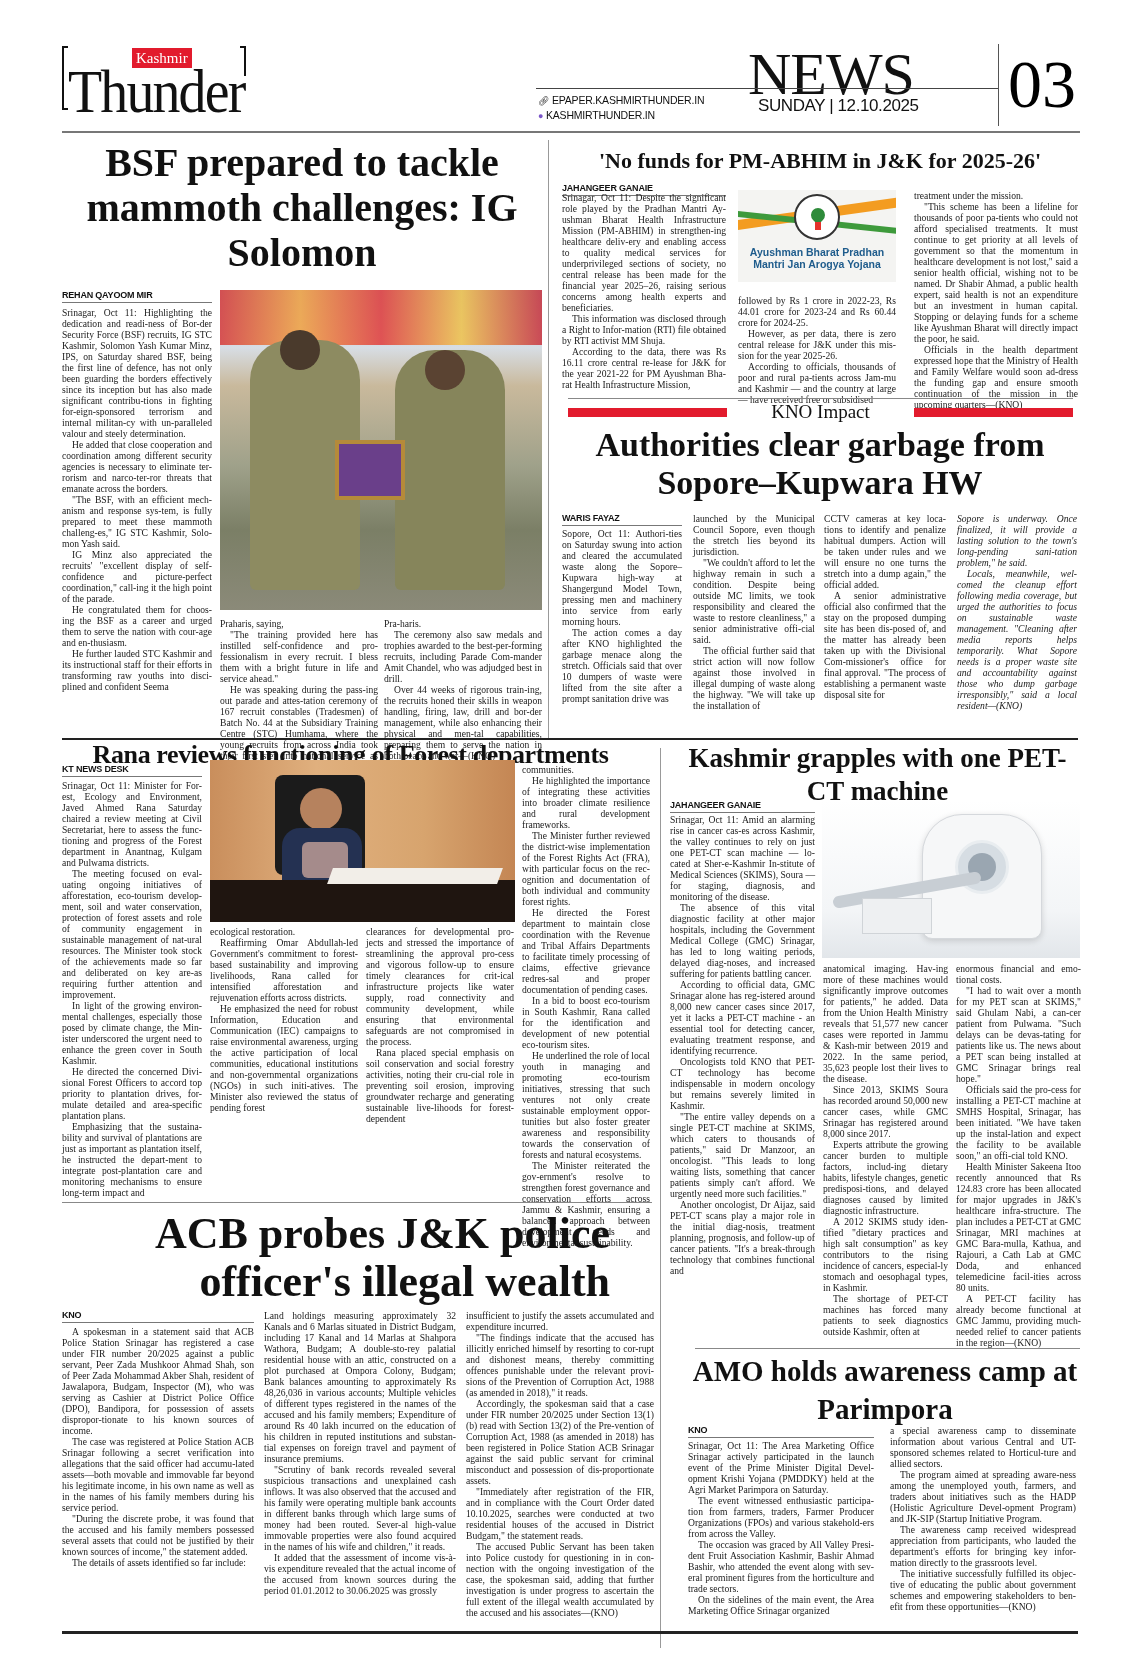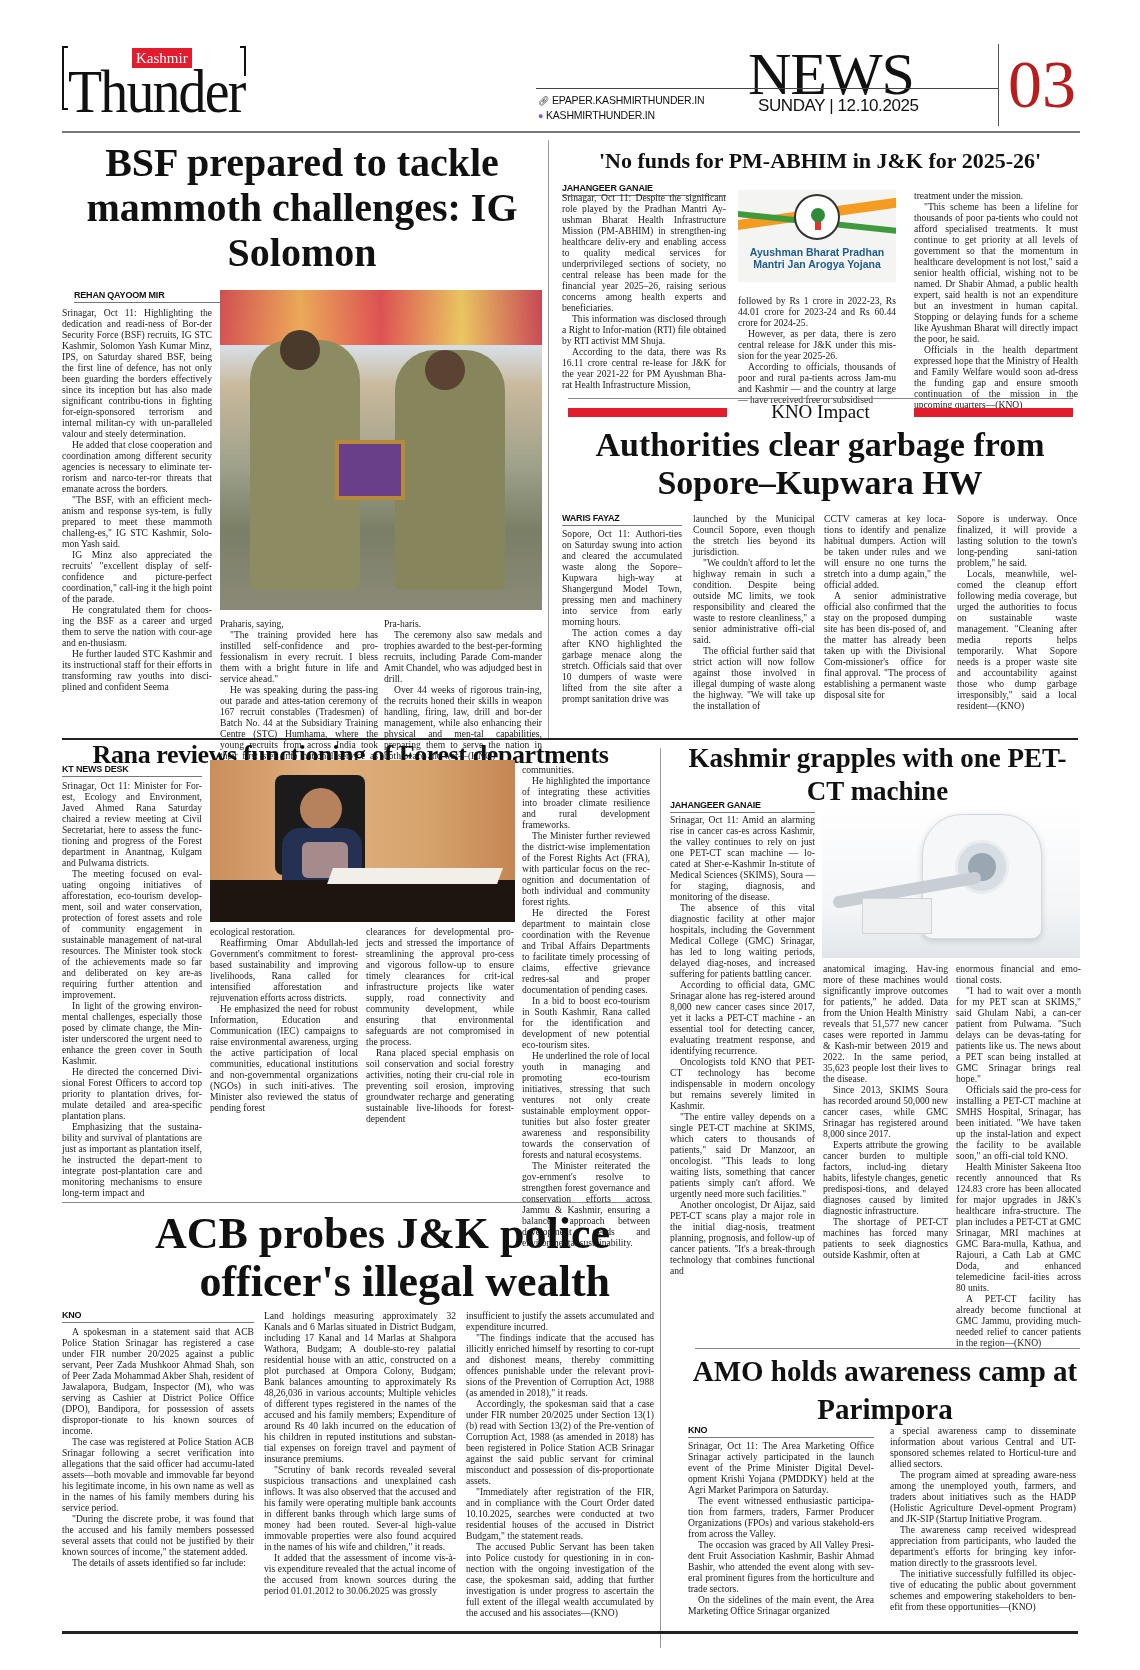--- a/index.html
+++ b/index.html
@@ -12,21 +12,21 @@
   .body-text p{text-indent:10px}
   .body-text p.first{text-indent:0}
   .byline{font-family:"Liberation Sans",sans-serif;font-weight:bold;font-size:9px;letter-spacing:-0.2px;border-bottom:1px solid #777;padding-bottom:2px;margin-bottom:6px;color:#111}
   .hl{font-family:"Liberation Serif",serif;text-align:center;color:#111;line-height:1}
   .rule{position:absolute;background:#222}
   .photo{position:absolute;overflow:hidden}
   
   .logo-thunder{font-family:"Liberation Serif",serif;font-size:62px;letter-spacing:-2px;line-height:1;transform:scaleX(0.9);transform-origin:left}
   .logo-kashmir{background:#e21b2d;color:#fff;font-family:"Liberation Serif",serif;font-size:15px;padding:0 4px;line-height:20px}
   .news-title{font-family:"Liberation Serif",serif;font-size:60px;line-height:1;letter-spacing:-1px}
-  .page-no{font-family:"Liberation Serif",serif;font-size:68px;line-height:1;font-weight:300;color:#b91c1c}
+  .page-no{font-family:"Liberation Serif",serif;font-size:68px;line-height:1;font-weight:300;color:#000000}
   .web{font-family:"Liberation Sans",sans-serif;font-size:10.5px;letter-spacing:-0.2px;line-height:14px}
   .date{font-family:"Liberation Sans",sans-serif;font-size:17px;letter-spacing:-0.4px}
   .kno-banner{display:flex;align-items:center;gap:6px}
   .kno-bar{flex:1;height:9px;background:#e21b2d}
 </style>
 </head>
 <body>
 
 <header>
   <div class="abs" style="left:62px;top:44px;width:250px;height:70px;">
@@ -42,21 +42,21 @@
   <div class="abs web" style="left:538px;top:93px;">
     <div><span style="font-size:9px">🔗︎</span> <span>EPAPER.KASHMIRTHUNDER.IN</span></div>
     <div><span style="color:#7a55c8;font-size:9px">●</span> <span>KASHMIRTHUNDER.IN</span></div>
   </div>
   <div class="abs date" style="left:758px;top:96px;">SUNDAY | 12.10.2025</div>
   <div class="rule" style="left:62px;top:131px;width:1018px;height:2px;background:#777"></div>
 </header>
 
 <article>
   <h1 class="abs hl" style="left:62px;top:140px;width:480px;font-size:40px;font-weight:bold;line-height:45px;">BSF prepared to tackle mammoth challenges: IG Solomon</h1>
-  <div class="abs byline" style="left:62px;top:290px;width:150px;margin-left:12px;">REHAN QAYOOM MIR</div>
+  <div class="abs byline" style="left:62px;top:290px;width:150px;">REHAN QAYOOM MIR</div>
   <div class="abs body-text" style="left:62px;top:307px;width:150px;height:425px;">
     <p class="first">Srinagar, Oct 11: Highlighting the dedication and readi-ness of Bor-der Security Force (BSF) recruits, IG STC Kashmir, Solomon Yash Kumar Minz, IPS, on Saturday shared BSF, being the first line of defence, has not only been guarding the borders effectively since its inception but has also made significant contribu-tions in fighting for-eign-sponsored terrorism and internal militan-cy with un-paralleled valour and steely determination.</p>
     <p>He added that close cooperation and coordination among different security agencies is necessary to eliminate ter-rorism and narco-ter-ror threats that emanate across the borders.</p>
     <p>"The BSF, with an efficient mech-anism and response sys-tem, is fully prepared to meet these mammoth challeng-es," IG STC Kashmir, Solo-mon Yash said.</p>
     <p>IG Minz also appreciated the recruits' "excellent display of self-confidence and picture-perfect coordination," call-ing it the high point of the parade.</p>
     <p>He congratulated them for choos-ing the BSF as a career and urged them to serve the nation with cour-age and en-thusiasm.</p>
     <p>He further lauded STC Kashmir and its instructional staff for their efforts in transforming raw youths into disci-plined and confident Seema</p>
   </div>
   <div class="photo" style="left:220px;top:290px;width:322px;height:320px;background:linear-gradient(180deg,#b6c9de 0%,#d7dde4 18%,#c9b99c 30%,#9fa18a 55%,#7b7f66 75%,#8b8a79 100%);">
     <div class="abs" style="left:0;top:0;width:322px;height:55px;background:linear-gradient(90deg,#d63a3a,#f2a240,#e13b3b,#f0c24a,#c8313e);opacity:.85"></div>
@@ -125,21 +125,21 @@
   </div>
   <div class="abs body-text" style="left:693px;top:513px;width:122px;height:220px;">
     <p class="first">launched by the Municipal Council Sopore, even though the stretch lies beyond its jurisdiction.</p>
     <p>"We couldn't afford to let the highway remain in such a condition. Despite being outside MC limits, we took responsibility and cleared the waste to restore cleanliness," a senior administrative offi-cial said.</p>
     <p>The official further said that strict action will now follow against those involved in illegal dumping of waste along the highway. "We will take up the installation of</p>
   </div>
   <div class="abs body-text" style="left:824px;top:513px;width:122px;height:220px;">
     <p class="first">CCTV cameras at key loca-tions to identify and penalize habitual dumpers. Action will be taken under rules and we will ensure no one turns the stretch into a dump again," the official added.</p>
     <p>A senior administrative official also confirmed that the stay on the proposed dumping site has been dis-posed of, and the matter has already been taken up with the Divisional Com-missioner's office for final approval. "The process of establishing a permanent waste disposal site for</p>
   </div>
-  <div class="abs body-text" style="left:957px;top:513px;width:120px;height:205px;">
+  <div class="abs body-text" style="left:957px;top:513px;width:120px;height:205px;font-style:italic;">
     <p class="first">Sopore is underway. Once finalized, it will provide a lasting solution to the town's long-pending sani-tation problem," he said.</p>
     <p>Locals, meanwhile, wel-comed the cleanup effort following media coverage, but urged the authorities to focus on sustainable waste management. "Cleaning after media reports helps temporarily. What Sopore needs is a proper waste site and accountability against those who dump garbage irresponsibly," said a local resident—(KNO)</p>
   </div>
 </article>
 
 <div class="rule" style="left:62px;top:738px;width:1016px;height:2px;"></div>
 
 <article>
   <h2 class="abs hl" style="left:58px;top:742px;width:585px;font-size:26px;font-weight:bold;letter-spacing:-0.4px">Rana reviews functioning of Forest departments</h2>
   <div class="abs byline" style="left:62px;top:764px;width:140px;">KT NEWS DESK</div>
@@ -196,20 +196,21 @@
     <div class="abs" style="left:100px;top:14px;width:120px;height:125px;border-radius:40px 40px 10px 10px;background:#f6f7f8;border:1px solid #d5d8dc;box-shadow:0 2px 6px rgba(0,0,0,.15)"></div>
     <div class="abs" style="left:133px;top:40px;width:54px;height:54px;border-radius:50%;background:#d6dde3;border:3px solid #e9edf0"></div>
     <div class="abs" style="left:146px;top:53px;width:28px;height:28px;border-radius:50%;background:#9aa6b1"></div>
     <div class="abs" style="left:10px;top:84px;width:150px;height:12px;background:#c8ced4;border-radius:6px;transform:rotate(-10deg)"></div>
     <div class="abs" style="left:40px;top:98px;width:70px;height:36px;background:#eef0f2;border:1px solid #d0d4d8"></div>
   </div>
   <div class="abs body-text" style="left:823px;top:963px;width:125px;height:343px;">
     <p class="first">anatomical imaging. Hav-ing more of these machines would significantly improve outcomes for patients," he added. Data from the Union Health Ministry reveals that 51,577 new cancer cases were reported in Jammu &amp; Kash-mir between 2019 and 2022. In the same period, 35,623 people lost their lives to the disease.</p>
     <p>Since 2013, SKIMS Soura has recorded around 50,000 new cancer cases, while GMC Srinagar has registered around 8,000 since 2017.</p>
     <p>Experts attribute the growing cancer burden to multiple factors, includ-ing dietary habits, lifestyle changes, genetic predisposi-tions, and delayed diagnoses caused by limited diagnostic infrastructure.</p>
+    <p>A 2012 SKIMS study iden-tified "dietary practices and high salt consumption" as key contributors to the rising incidence of cancers, especial-ly stomach and oesophagal types, in Kashmir.</p>
     <p>The shortage of PET-CT machines has forced many patients to seek diagnostics outside Kashmir, often at</p>
   </div>
   <div class="abs body-text" style="left:956px;top:963px;width:125px;height:343px;">
     <p class="first">enormous financial and emo-tional costs.</p>
     <p>"I had to wait over a month for my PET scan at SKIMS," said Ghulam Nabi, a can-cer patient from Pulwama. "Such delays can be devas-tating for patients like us. The news about a PET scan being installed at GMC Srinagar brings real hope."</p>
     <p>Officials said the pro-cess for installing a PET-CT machine at SMHS Hospital, Srinagar, has been initiated. "We have taken up the instal-lation and expect the facility to be available soon," an offi-cial told KNO.</p>
     <p>Health Minister Sakeena Itoo recently announced that Rs 124.83 crore has been allocated for major upgrades in J&amp;K's healthcare infra-structure. The plan includes a PET-CT at GMC Srinagar, MRI machines at GMC Bara-mulla, Kathua, and Rajouri, a Cath Lab at GMC Doda, and enhanced telemedicine facil-ities across 80 units.</p>
     <p>A PET-CT facility has already become functional at GMC Jammu, providing much-needed relief to cancer patients in the region—(KNO)</p>
   </div>
 </article>

